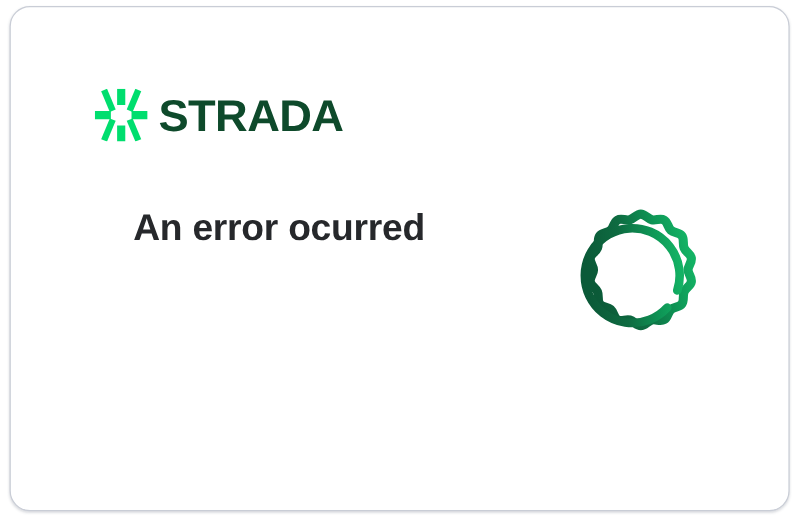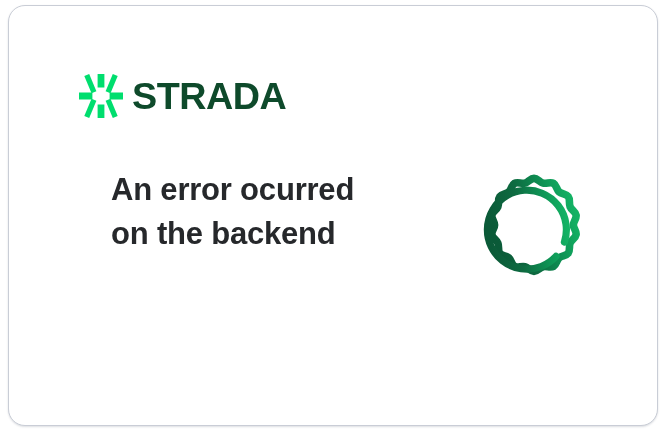--- a/index.html
+++ b/index.html
@@ -121,21 +121,20 @@
             <path d="M5.3 42.0 l4.9 2.0 l7.2 -17.3 l-4.9 -2.0 z"></path>
             <path d="M38.7 42.0 l-4.9 2.0 l-7.2 -17.3 l4.9 -2.0 z"></path>
           </g>
         </svg>
       </span>
       <span class="brand-word">STRADA</span>
     </div>
 
     <div class="message">
       <span class="message-line">An error ocurred</span>
-      <span class="message-line">on the backend</span>
     </div>
 
     <div class="gear-wrap">
       <svg class="gear-svg" viewBox="0 0 170 170" aria-hidden="true">
         <defs>
           <linearGradient id="gearGrad" x1="0.04" y1="0.60" x2="0.98" y2="0.32">
             <stop offset="0%" stop-color="#0B5A38"></stop>
             <stop offset="38%" stop-color="#0E6B41"></stop>
             <stop offset="72%" stop-color="#0E9455"></stop>
             <stop offset="100%" stop-color="#13B264"></stop>

